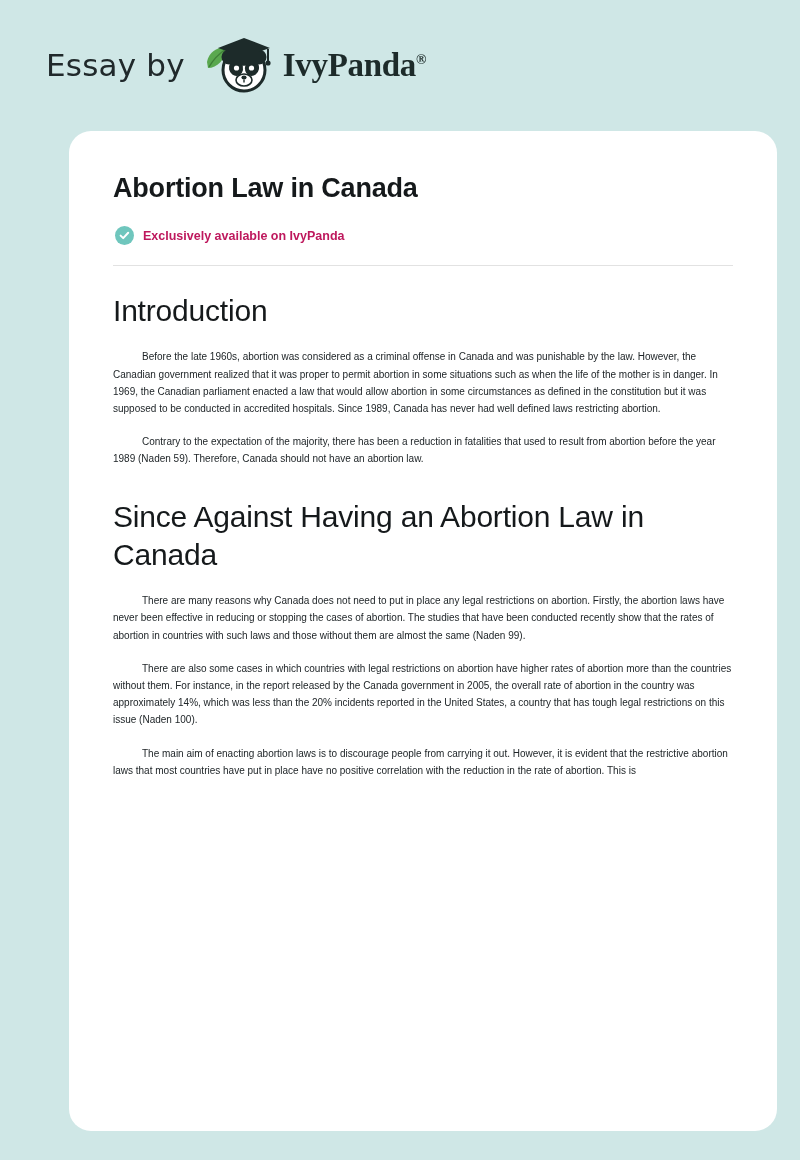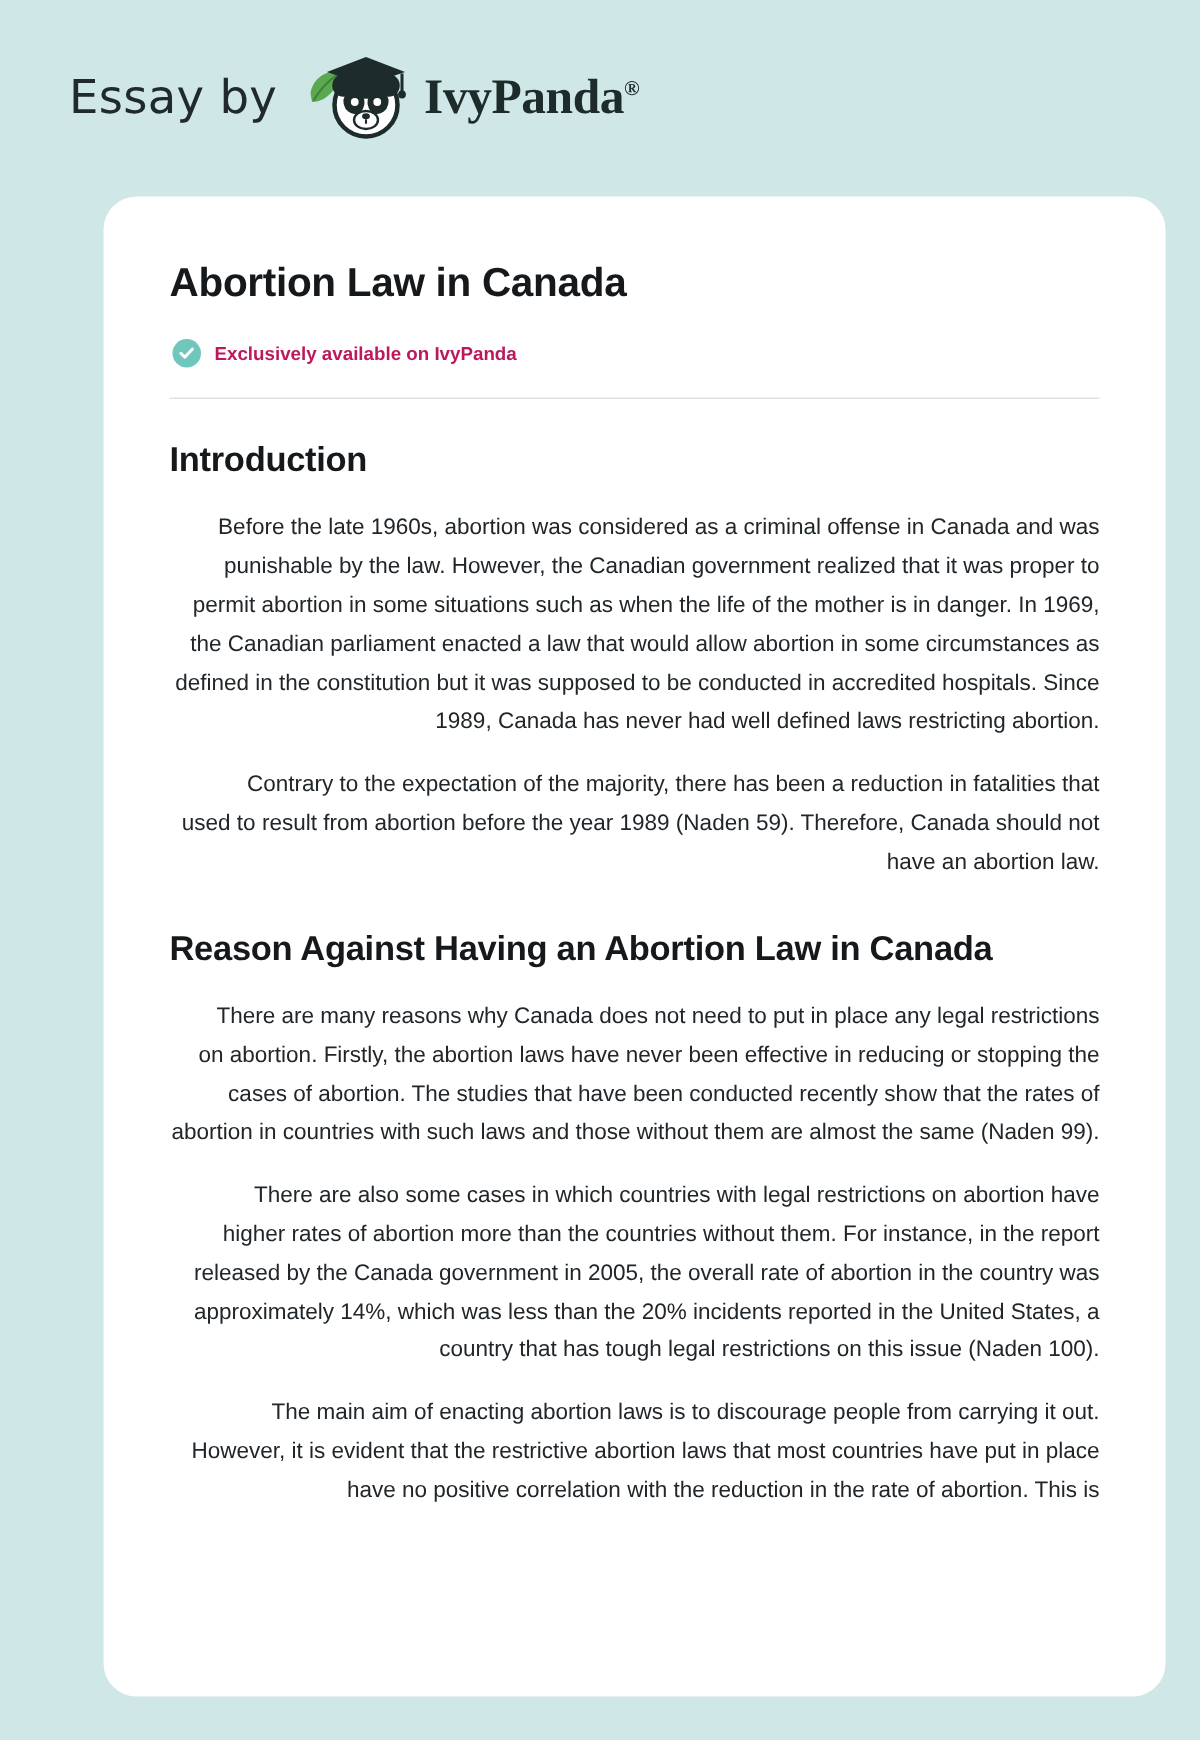--- a/index.html
+++ b/index.html
@@ -103,38 +103,38 @@
     font-size: 12.5px;
     font-weight: bold;
     color: #be185d;
   }
   .divider {
     height: 1px;
     background: #e2e2e2;
     margin: 0 0 26px 0;
   }
   h2.section {
-    font-size: 23px;
-    font-weight: bold;
+    font-size: 30px;
+    font-weight: normal;
     color: #15191b;
     margin: 0 0 18px 0;
     line-height: 1.28;
     letter-spacing: -0.2px;
   }
   h2.section.tall {
     margin-top: 30px;
     margin-bottom: 18px;
   }
   p.para {
-    font-size: 15px;
+    font-size: 10px;
     line-height: 1.72;
     color: #202629;
     margin: 0 0 16px 0;
     text-indent: 29px;
-    text-align: right;
+    text-align: left;
   }
   p.para:last-child { margin-bottom: 0; }
 </style>
 </head>
 <body>
 
 <div class="page">
 
   <div class="brand-header">
     <div class="brand-row">
@@ -182,19 +182,19 @@
       </span>
       <span class="exclusive-text">Exclusively available on IvyPanda</span>
     </div>
 
     <div class="divider"></div>
 
     <h2 class="section">Introduction</h2>
     <p class="para">Before the late 1960s, abortion was considered as a criminal offense in Canada and was punishable by the law. However, the Canadian government realized that it was proper to permit abortion in some situations such as when the life of the mother is in danger. In 1969, the Canadian parliament enacted a law that would allow abortion in some circumstances as defined in the constitution but it was supposed to be conducted in accredited hospitals. Since 1989, Canada has never had well defined laws restricting abortion.</p>
     <p class="para">Contrary to the expectation of the majority, there has been a reduction in fatalities that used to result from abortion before the year 1989 (Naden 59). Therefore, Canada should not have an abortion law.</p>
 
-    <h2 class="section tall">Reason Against Having an Abortion Law in Canada</h2>
+    <h2 class="section tall">Since Against Having an Abortion Law in Canada</h2>
     <p class="para">There are many reasons why Canada does not need to put in place any legal restrictions on abortion. Firstly, the abortion laws have never been effective in reducing or stopping the cases of abortion. The studies that have been conducted recently show that the rates of abortion in countries with such laws and those without them are almost the same (Naden 99).</p>
     <p class="para">There are also some cases in which countries with legal restrictions on abortion have higher rates of abortion more than the countries without them. For instance, in the report released by the Canada government in 2005, the overall rate of abortion in the country was approximately 14%, which was less than the 20% incidents reported in the United States, a country that has tough legal restrictions on this issue (Naden 100).</p>
     <p class="para">The main aim of enacting abortion laws is to discourage people from carrying it out. However, it is evident that the restrictive abortion laws that most countries have put in place have no positive correlation with the reduction in the rate of abortion. This is</p>
   </div>
 
 </div>
 
 </body></html>

